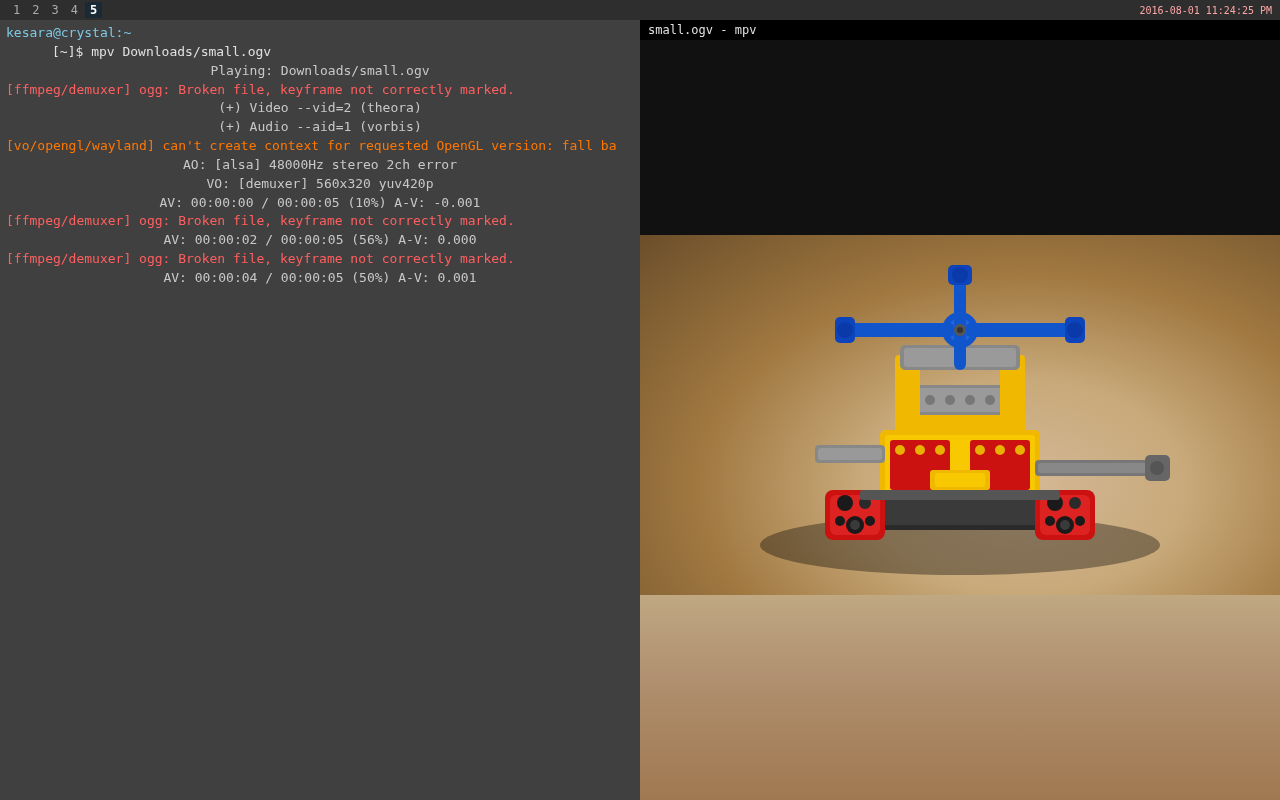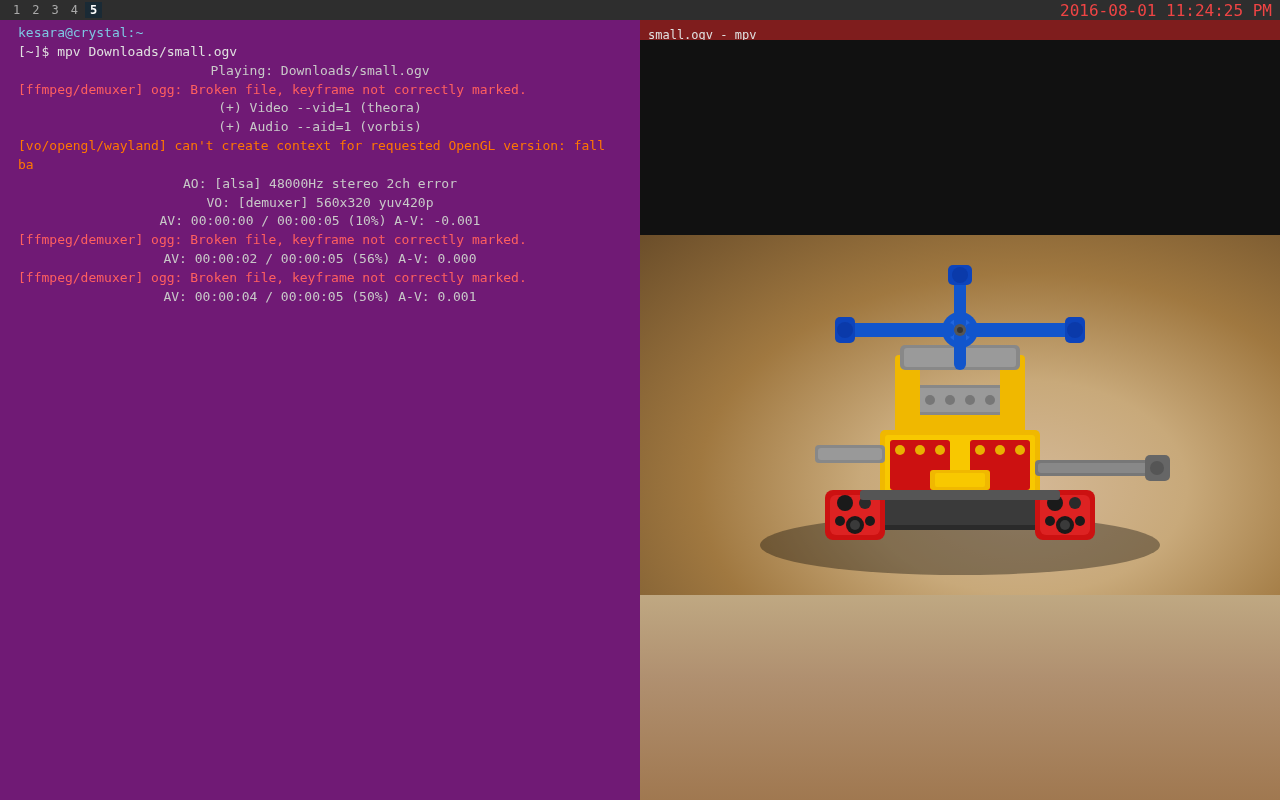--- a/index.html
+++ b/index.html
@@ -30,61 +30,61 @@
       color: #aaa;
       font-size: 12px;
       padding: 1px 5px;
     }
     .tab-num.active {
       background: #1a2a35;
       color: #fff;
       font-weight: bold;
     }
     #clock {
-      color: #ef4444;
-      font-size: 16px;
+      color: #fca5a5;
+      font-size: 10px;
     }
 
     
     #main {
       display: flex;
       width: 1280px;
       height: 780px;
     }
 
     
     #terminal {
       width: 640px;
       height: 780px;
-      background: #701a75;
+      background: #404040;
       color: #d0d0d0;
       font-size: 13px;
       line-height: 1.45;
-      padding: 4px 18px;
+      padding: 4px 6px;
       overflow: hidden;
     }
     .prompt-line { color: #7ec8e3; }
-    .cmd-line { color: #e0e0e0; }
+    .cmd-line { color: #e0e0e0; margin-left: 46px; }
     .normal-line { color: #c8c8c8; text-align: center; }
     .error-line { color: #ff5f5f; }
     .warning-line { color: #ff7700; }
 
     
     #mpv-pane {
       width: 640px;
       height: 780px;
       display: flex;
       flex-direction: column;
     }
     #mpv-titlebar {
       width: 640px;
       height: 20px;
-      background: #7f1d1d;
-      display: flex;
-      align-items: flex-start;
+      background: #000000;
+      display: flex;
+      align-items: center;
       padding: 8px 8px;
     }
     #mpv-title {
       color: #e0e0e0;
       font-size: 12px;
     }
     #mpv-video-top {
       width: 640px;
       height: 195px;
       background: #111;
@@ -128,21 +128,21 @@
   <div id="clock">2016-08-01  11:24:25 PM</div>
 </div>
 
 <div id="main">
 
   <div id="terminal">
     <div class="prompt-line">kesara@crystal:~</div>
     <div class="cmd-line">[~]$ mpv Downloads/small.ogv</div>
     <div class="normal-line">Playing: Downloads/small.ogv</div>
     <div class="error-line">[ffmpeg/demuxer] ogg: Broken file, keyframe not correctly marked.</div>
-    <div class="normal-line">    (+) Video --vid=1 (theora)</div>
+    <div class="normal-line">    (+) Video --vid=2 (theora)</div>
     <div class="normal-line">    (+) Audio --aid=1 (vorbis)</div>
     <div class="warning-line">[vo/opengl/wayland] can't create context for requested OpenGL version: fall ba</div>
     <div class="normal-line">AO: [alsa] 48000Hz stereo 2ch error</div>
     <div class="normal-line">VO: [demuxer] 560x320 yuv420p</div>
     <div class="normal-line">AV: 00:00:00 / 00:00:05 (10%) A-V: -0.001</div>
     <div class="error-line">[ffmpeg/demuxer] ogg: Broken file, keyframe not correctly marked.</div>
     <div class="normal-line">AV: 00:00:02 / 00:00:05 (56%) A-V:  0.000</div>
     <div class="error-line">[ffmpeg/demuxer] ogg: Broken file, keyframe not correctly marked.</div>
     <div class="normal-line">AV: 00:00:04 / 00:00:05 (50%) A-V:  0.001</div>
   </div>

